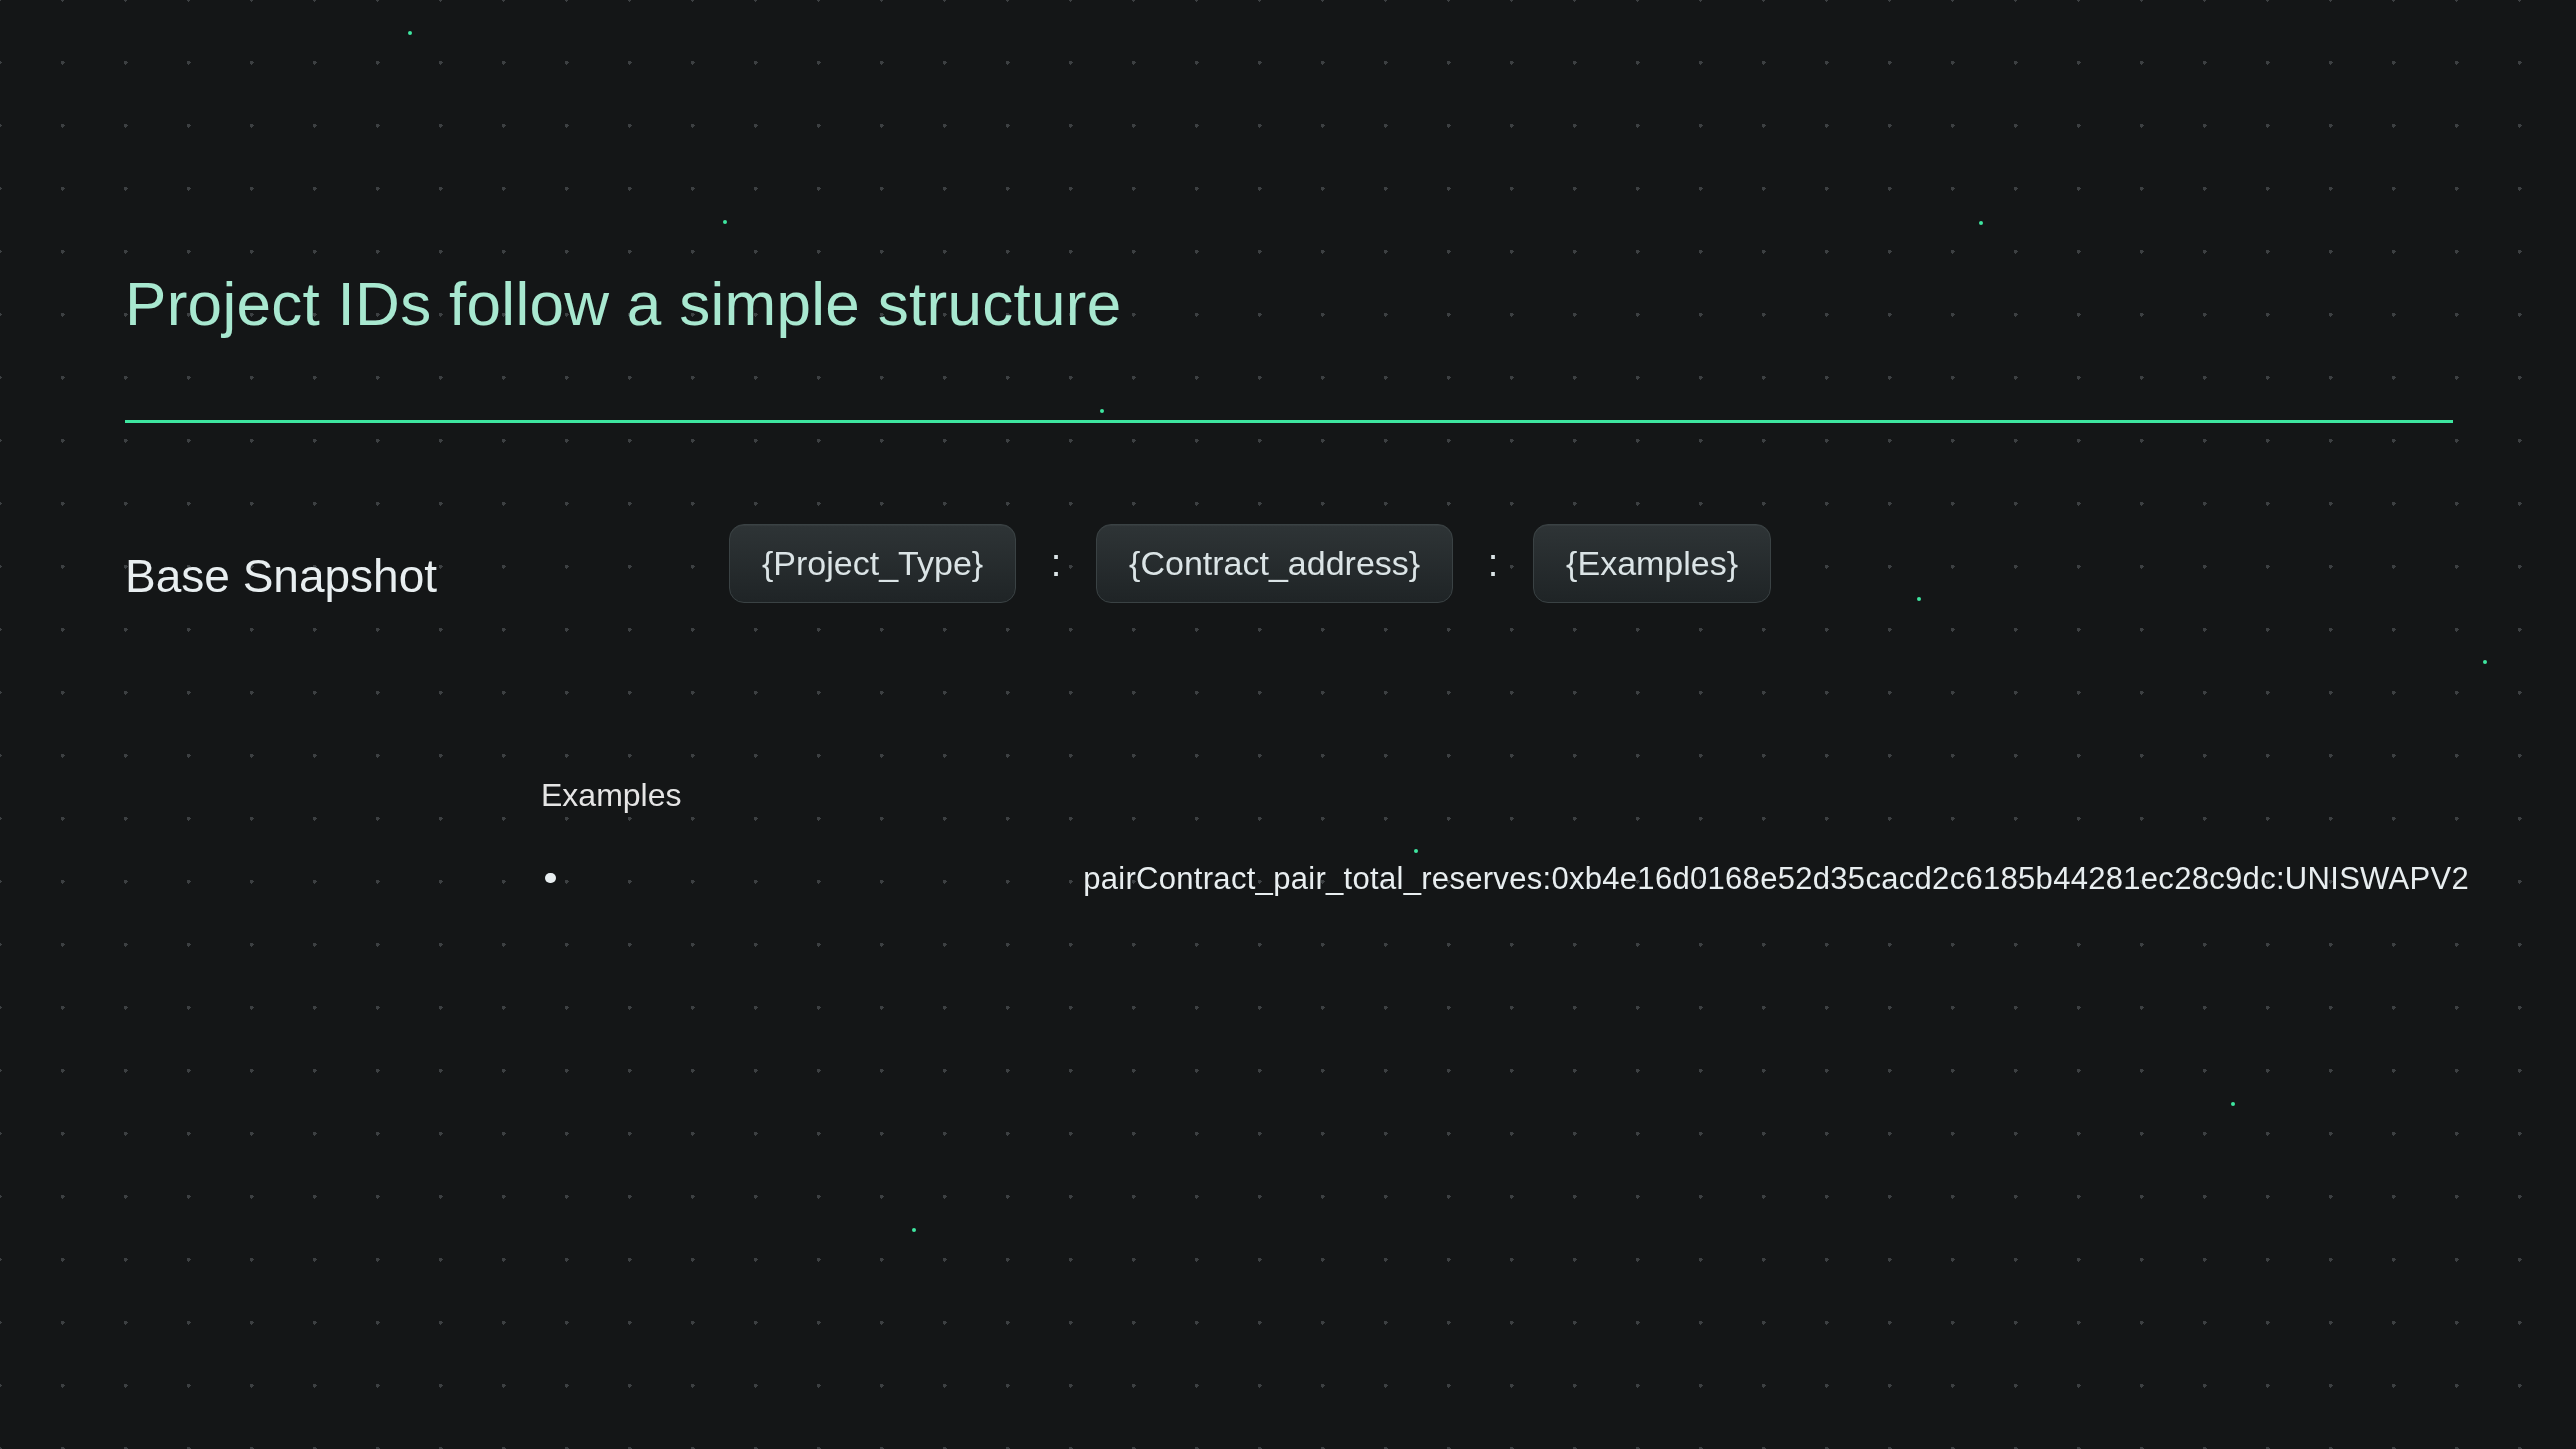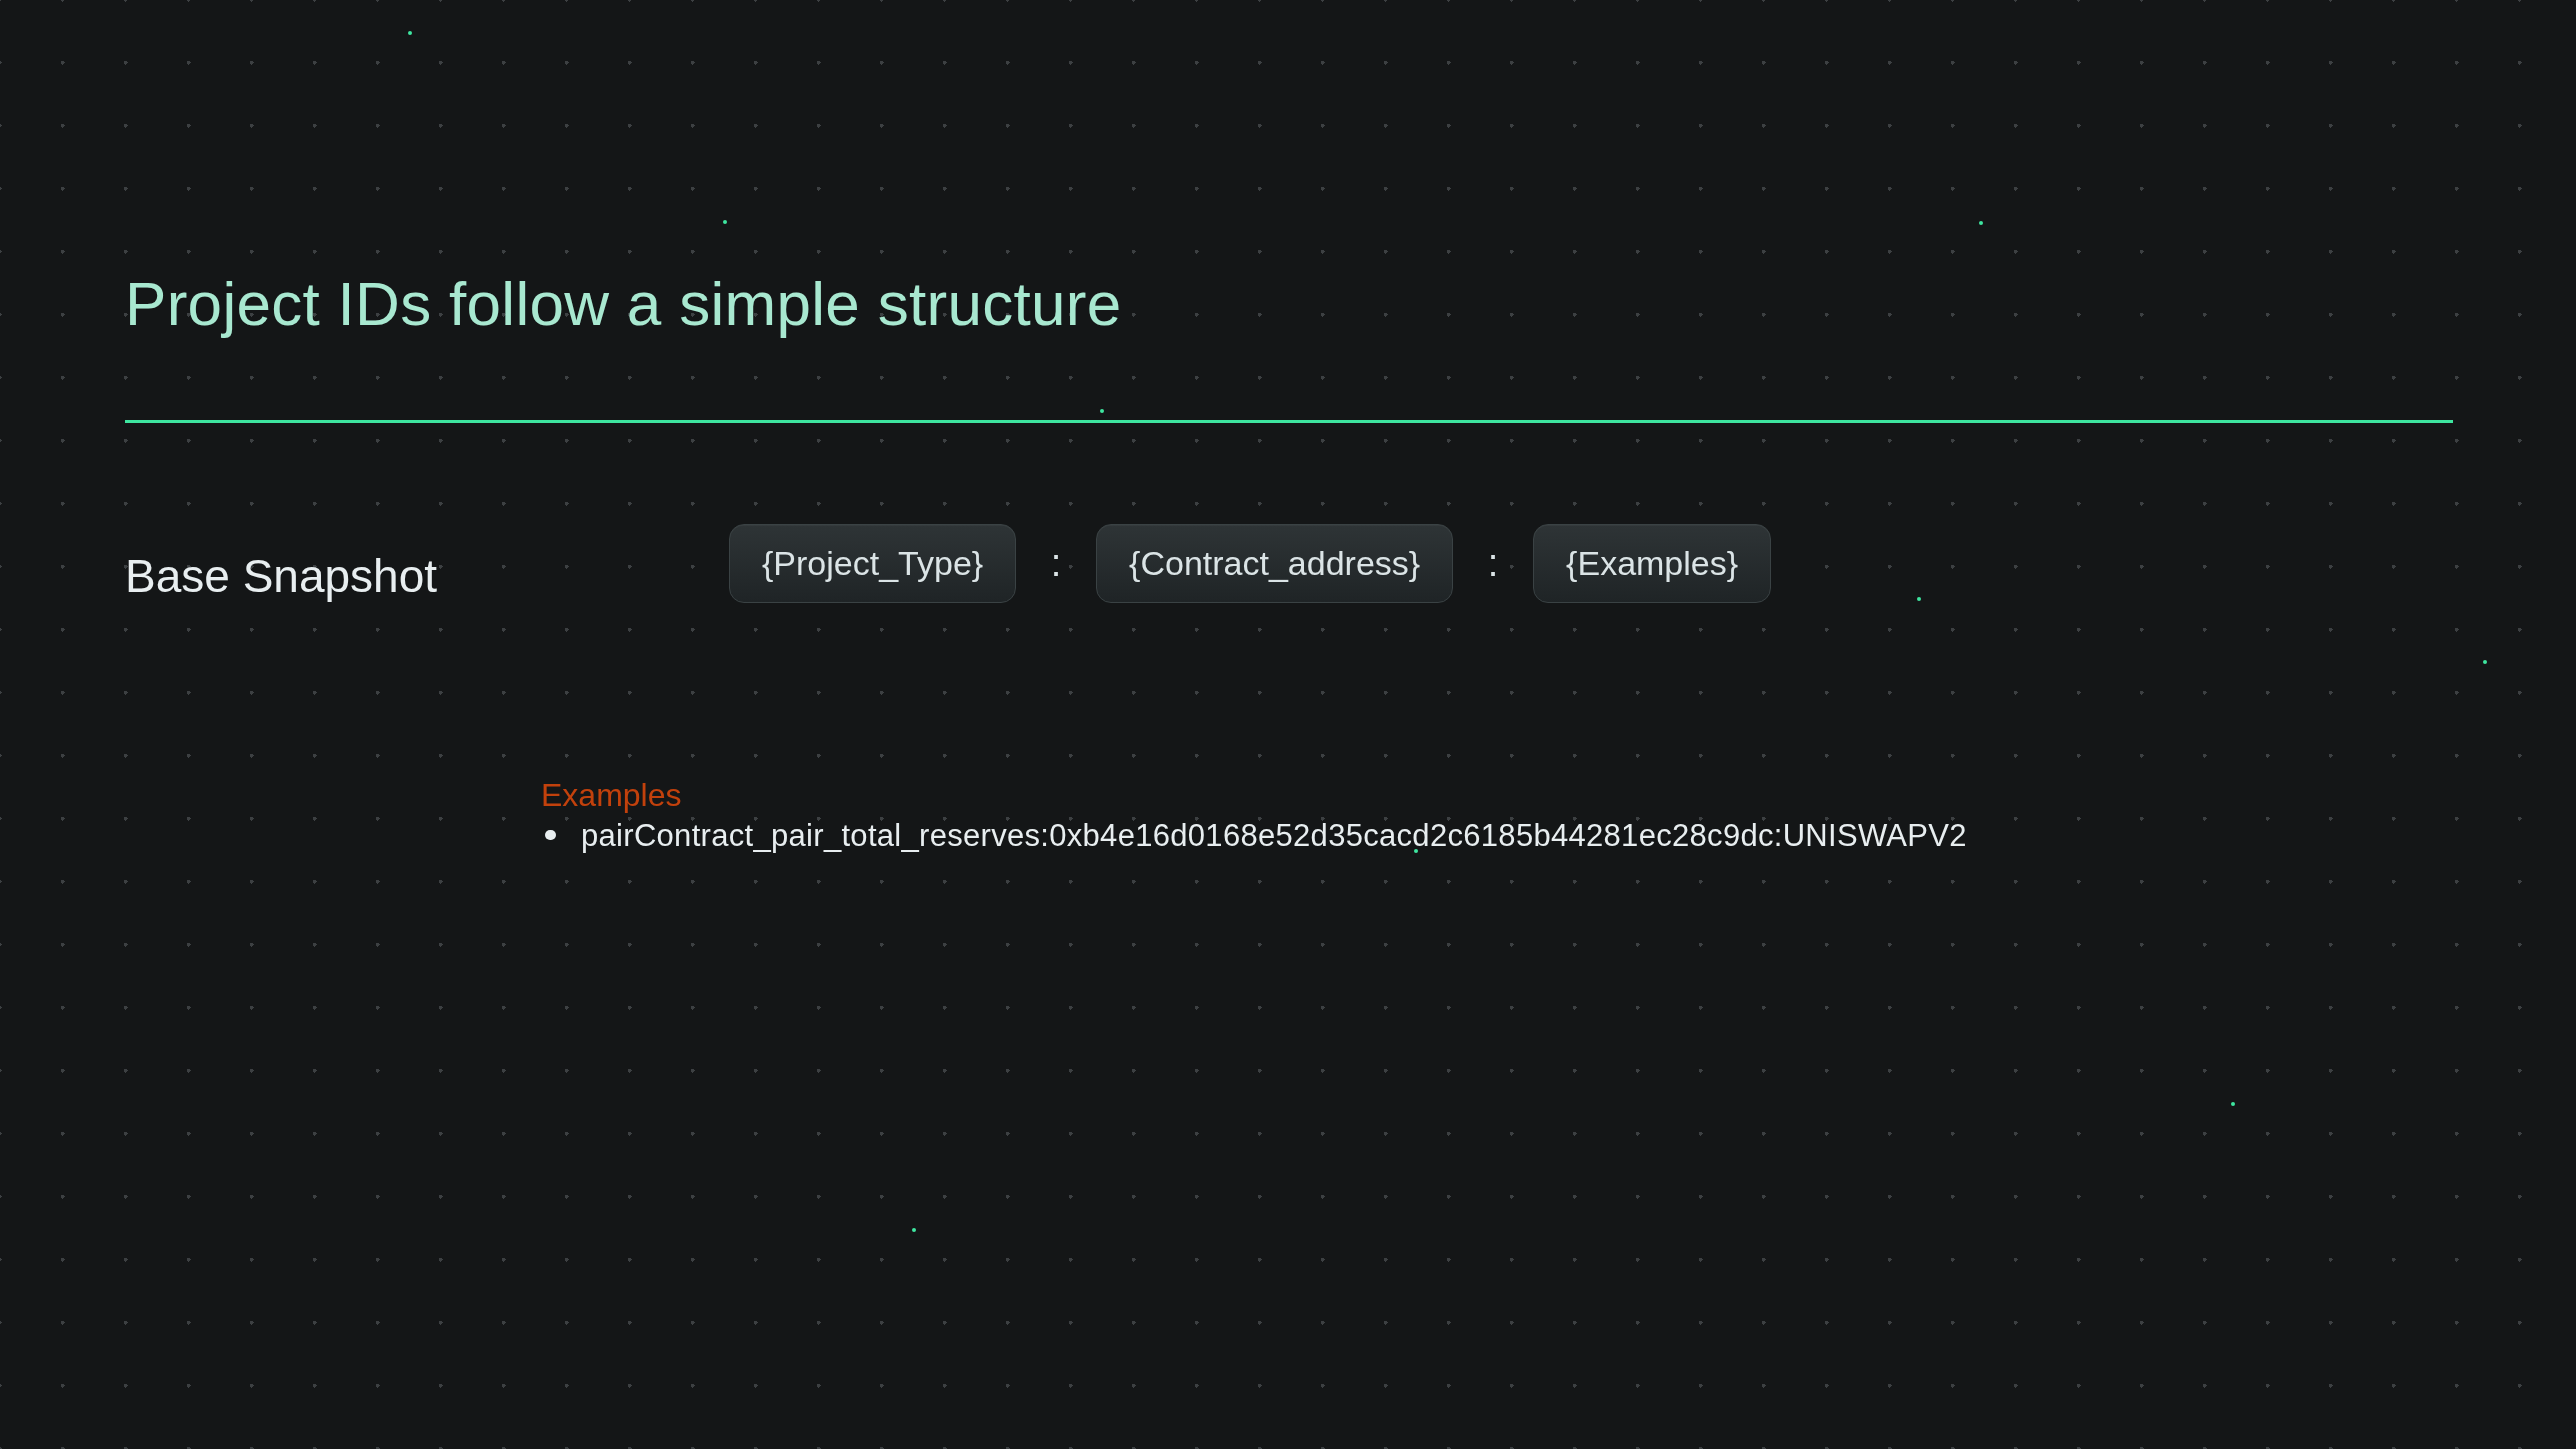--- a/index.html
+++ b/index.html
@@ -78,34 +78,36 @@
     color: #dbe4e6;
     font-size: 38px;
     font-weight: 400;
     padding: 0 2.7px;
   }
   .examples {
     margin-top: 174px;
     margin-left: 416px;
   }
   .examples-heading {
-    color: #c2410c;
+    color: #e5e5e5;
     font-size: 32px;
+    margin-bottom: 43px;
   }
   .example-list {
     list-style: none;
   }
   .example-list li {
     color: #e8eef0;
     font-size: 31px;
     line-height: 1.4;
     margin-bottom: 38px;
     position: relative;
     padding-left: 40px;
     letter-spacing: 0.3px;
+    text-align: right;
   }
   .example-list li::before {
     content: "";
     position: absolute;
     left: 4px;
     top: 16px;
     width: 10.7px;
     height: 10.7px;
     border-radius: 50%;
     background: #e8eef0;

